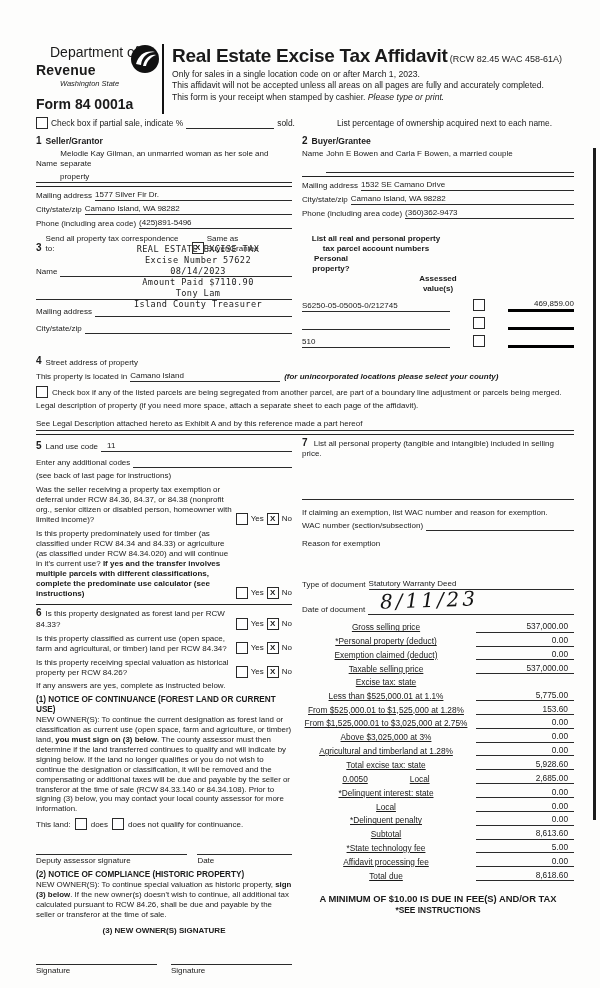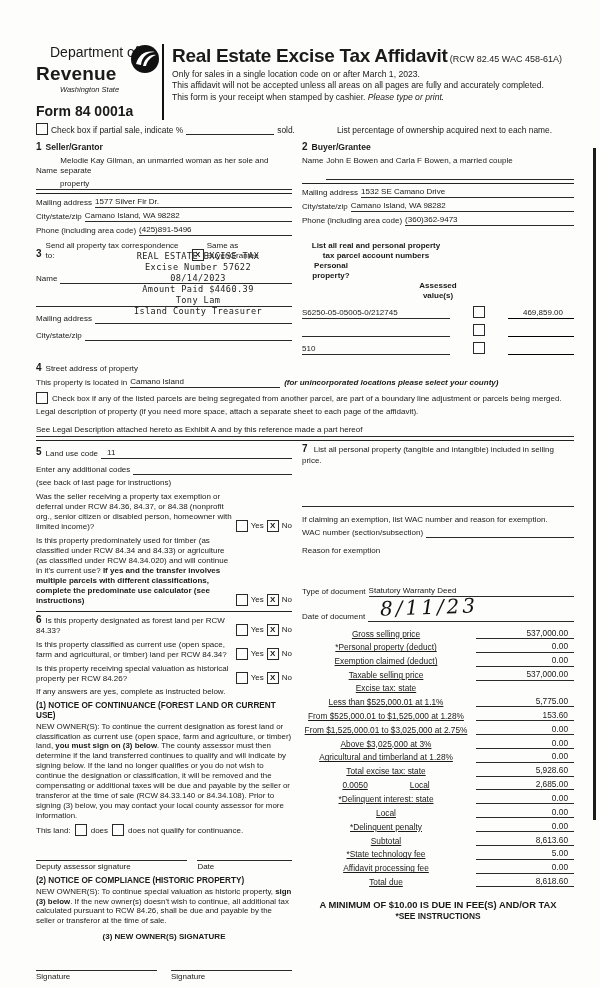--- a/index.html
+++ b/index.html
@@ -11,21 +11,21 @@
   .u{border-bottom:1px solid #2a2a2a;}
   .fill{flex:1;}
   .row{display:flex;align-items:flex-end;}
   .cb{display:inline-block;width:10px;height:10px;border:1px solid #2a2a2a;
       font-size:8px;font-weight:bold;text-align:center;line-height:10px;vertical-align:-2px;
       background:#fff;flex:0 0 auto;}
   
   .hdr{display:flex;}
   .hdr-left{width:118px;flex:0 0 auto;position:relative;padding-right:8px;}
   .dept-top{font-size:14px;text-align:left;padding-left:14px;}
-  .dept-name{font-size:19px;font-weight:bold;letter-spacing:0.2px;}
+  .dept-name{font-size:14px;font-weight:bold;letter-spacing:0.2px;}
   .dept-sub{font-size:7.5px;font-style:italic;padding-left:24px;}
   .form-no{font-size:14px;font-weight:bold;margin-top:8px;white-space:nowrap;}
   .logo{position:absolute;right:2px;top:0;}
   .hdr-div{width:2px;background:#111;margin:0 8px 0 0;flex:0 0 auto;}
   .hdr-right{flex:1;}
   .title-line{white-space:nowrap;}
   .title{font-size:19px;font-weight:bold;letter-spacing:-0.3px;}
   .title-rcw{font-size:9px;}
   .hnote{font-size:8.6px;margin-top:1px;}
   .partial{display:flex;align-items:flex-end;margin-top:3px;font-size:8.4px;}
@@ -44,21 +44,21 @@
          font-family:"DejaVu Sans Mono",monospace;font-size:8.6px;line-height:11px;
          color:#222;letter-spacing:0.4px;white-space:nowrap;}
   
   .ptable{width:100%;}
   .phead{display:flex;font-weight:bold;text-align:center;flex-direction:column;}
   .prow{display:flex;align-items:flex-end;margin-top:5px;}
   .pc1{width:148px;flex:0 0 auto;}
   .pc2{width:58px;flex:0 0 auto;text-align:center;}
   .pc3{flex:1;}
   .pnum{display:block;border-bottom:1px solid #2a2a2a;min-height:10px;text-align:left;}
-  .pval{display:block;border-bottom:1px solid #000000;min-height:10px;text-align:center;padding-left:4px;}
+  .pval{display:block;border-bottom:3px solid #000000;min-height:10px;text-align:right;padding-left:4px;}
   
   .q{display:flex;margin-top:4px;}
   .qtext{flex:1;padding-right:4px;}
   .yn{white-space:nowrap;align-self:flex-end;display:flex;align-items:center;gap:3px;}
   
   .taxrow{display:flex;align-items:flex-end;margin-top:2.5px;}
   .taxlabel{flex:1;display:flex;justify-content:center;padding-right:6px;white-space:nowrap;font-size:8.3px;text-decoration:underline;}
   .taxpre{margin-right:42px;}
   .taxvalue{width:92px;flex:0 0 auto;border-bottom:1px solid #2a2a2a;text-align:right;
             padding-right:6px;font-size:8.3px;min-height:10px;}
@@ -167,21 +167,21 @@
       <div class="row">
         <span class="secnum">3</span>
         <span>Send all property tax correspondence to:</span>
         <span class="cb" style="margin:0 3px"><span>X</span></span>
         <span>Same as Buyer/Grantee</span>
       </div>
       <div class="stamp">
         <div>REAL ESTATE EXCISE TAX</div>
         <div>Excise Number 57622</div>
         <div>08/14/2023</div>
-        <div>Amount Paid $4460.39</div>
+        <div>Amount Paid $7110.90</div>
         <div>Tony Lam</div>
         <div>Island County Treasurer</div>
       </div>
       <div class="fieldline" style="margin-top:12px">
           <span class="lbl">Name</span>
           <span class="u fill">&nbsp;</span>
         </div>
       <div class="fieldline" style="margin-top:12px">
           <span class="u fill">&nbsp;</span>
         </div>

